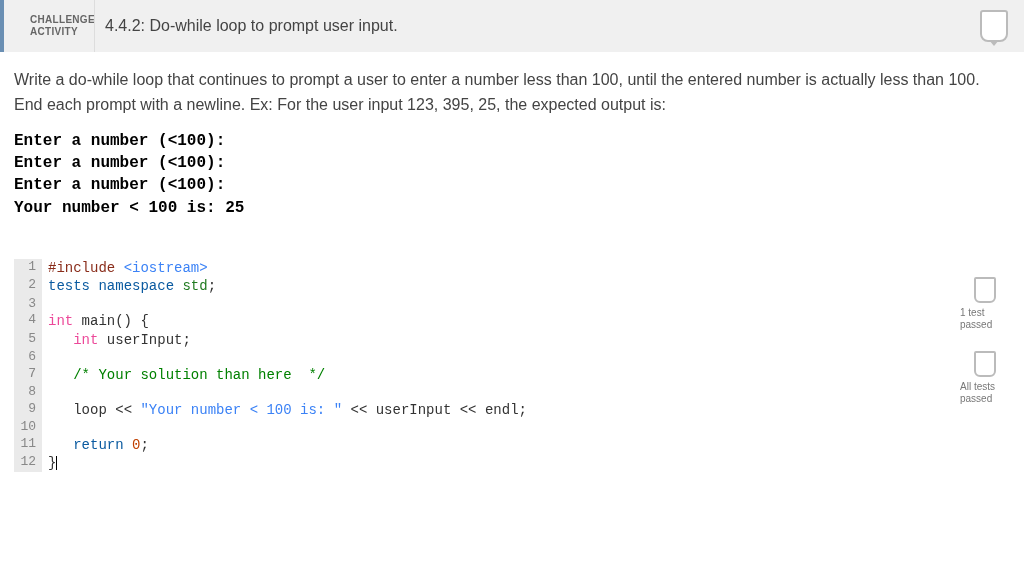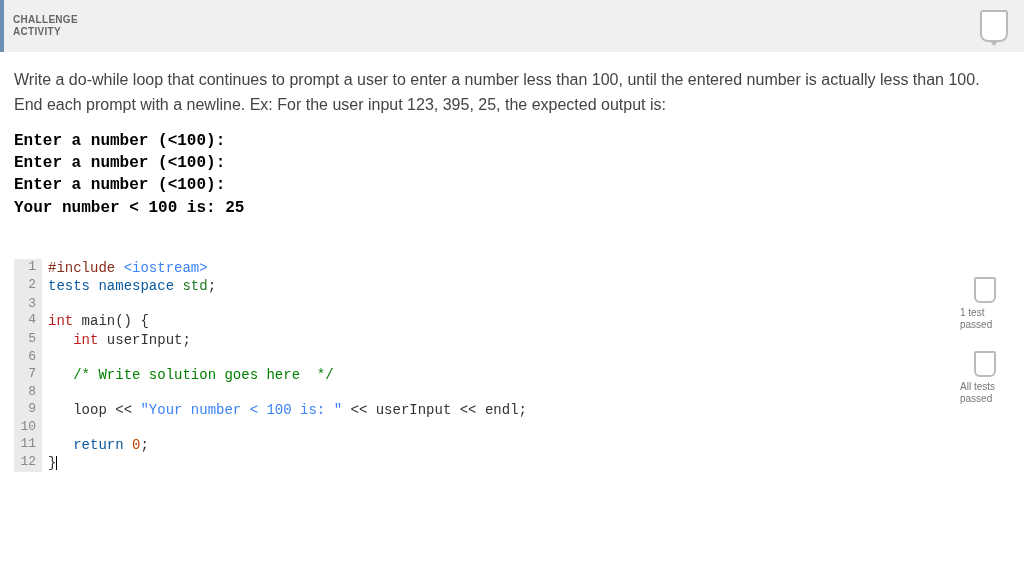--- a/index.html
+++ b/index.html
@@ -20,21 +20,21 @@
       align-items: center;
       background: #f0f0f0;
       height: 52px;
       border-left: 4px solid #6a8fb3;
     }
     .challenge-label {
       font-size: 10px;
       font-weight: 700;
       color: #666;
       line-height: 1.2;
-      padding: 0 10px 0 9px;
+      padding: 0 10px 0 26px;
       letter-spacing: 0.3px;
       width: 90px;
     }
     .challenge-title {
       font-size: 16px;
       color: #444;
       padding-left: 10px;
       border-left: 1px solid #ddd;
       line-height: 52px;
       height: 52px;
@@ -112,21 +112,21 @@
       user-select: none;
       flex-shrink: 0;
       font-size: 13px;
     }
     .code {
       padding-left: 6px;
       white-space: pre;
     }
     .tk-preproc { color: #8a2d1b; }
     .tk-keyword { color: #0a5aa0; }
-    .tk-type { color: #b91c1c; }
+    .tk-type { color: #ec4899; }
     .tk-ident { color: #333; }
     .tk-string { color: #3b82f6; }
     .tk-comment { color: #008000; }
     .tk-number { color: #c04000; }
     .tk-punc { color: #333; }
     .tk-ns { color: #1f7a1f; }
     .sidebar-tests {
       width: 58px;
       padding-left: 8px;
       padding-top: 18px;
@@ -157,20 +157,21 @@
   </style>
 </head>
 <body>
 
 <div class="page-wrapper">
   <div class="header-bar">
     <div class="challenge-label">
       <div>CHALLENGE</div>
       <div>ACTIVITY</div>
     </div>
+    <div class="challenge-title">4.4.2: Do-while loop to prompt user input.</div>
     <div class="badge-icon">
       <div class="shield"></div>
     </div>
   </div>
 
   <div class="content">
     <div class="instructions">Write a do-while loop that continues to prompt a user to enter a number less than 100, until the entered number is actually less than 100. End each prompt with a newline. Ex: For the user input 123, 395, 25, the expected output is:</div>
     <div class="expected-output">Enter a number (&lt;100):
 Enter a number (&lt;100):
 Enter a number (&lt;100):
@@ -199,21 +200,21 @@
           <div class="code-line">
             <div class="gutter">5</div>
             <div class="code"><span>   </span><span class="tk-type">int </span><span class="tk-ident">userInput</span><span class="tk-punc">;</span></div>
           </div>
           <div class="code-line">
             <div class="gutter">6</div>
             <div class="code"></div>
           </div>
           <div class="code-line">
             <div class="gutter">7</div>
-            <div class="code"><span>   </span><span class="tk-comment">/* Write solution goes here  */</span></div>
+            <div class="code"><span>   </span><span class="tk-comment">/* Your solution than here  */</span></div>
           </div>
           <div class="code-line">
             <div class="gutter">8</div>
             <div class="code"></div>
           </div>
           <div class="code-line">
             <div class="gutter">9</div>
             <div class="code"><span>   </span><span class="tk-ident">loop</span><span class="tk-punc"> &lt;&lt; </span><span class="tk-string">"Your number &lt; 100 is: "</span><span class="tk-punc"> &lt;&lt; </span><span class="tk-ident">userInput</span><span class="tk-punc"> &lt;&lt; </span><span class="tk-ident">endl</span><span class="tk-punc">;</span></div>
           </div>
           <div class="code-line">

